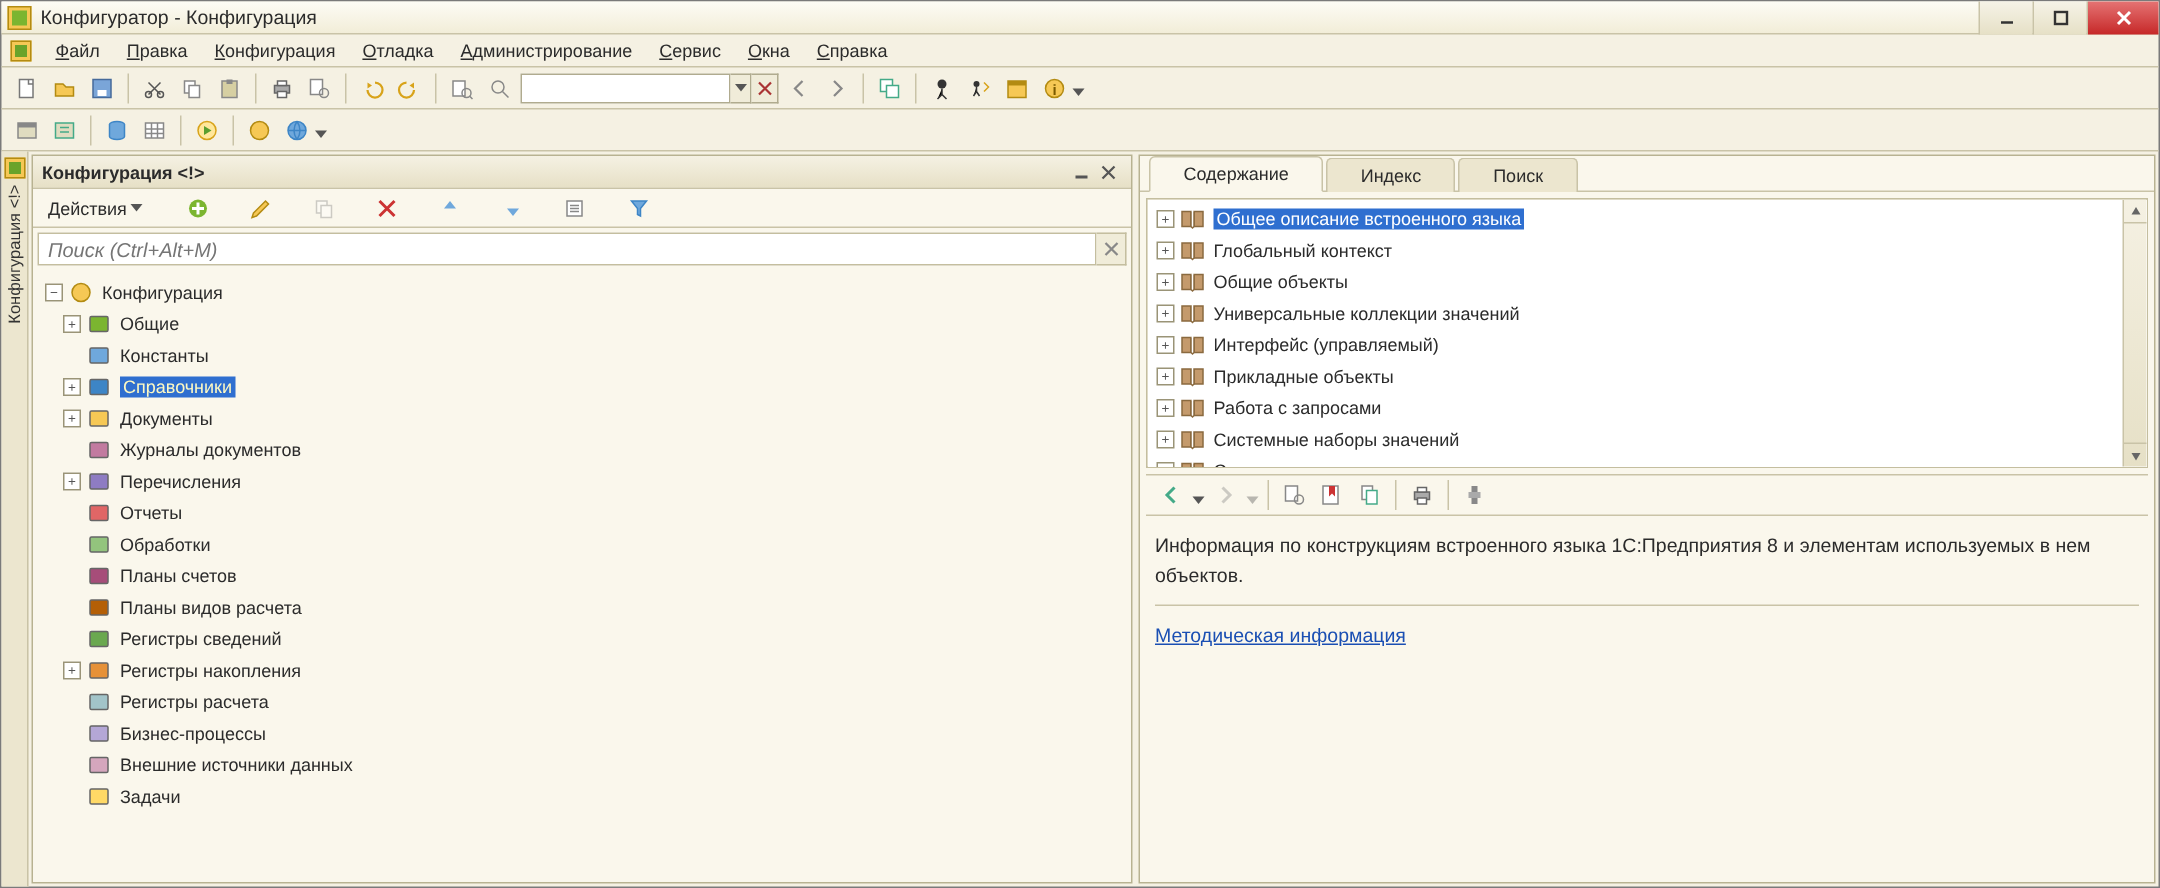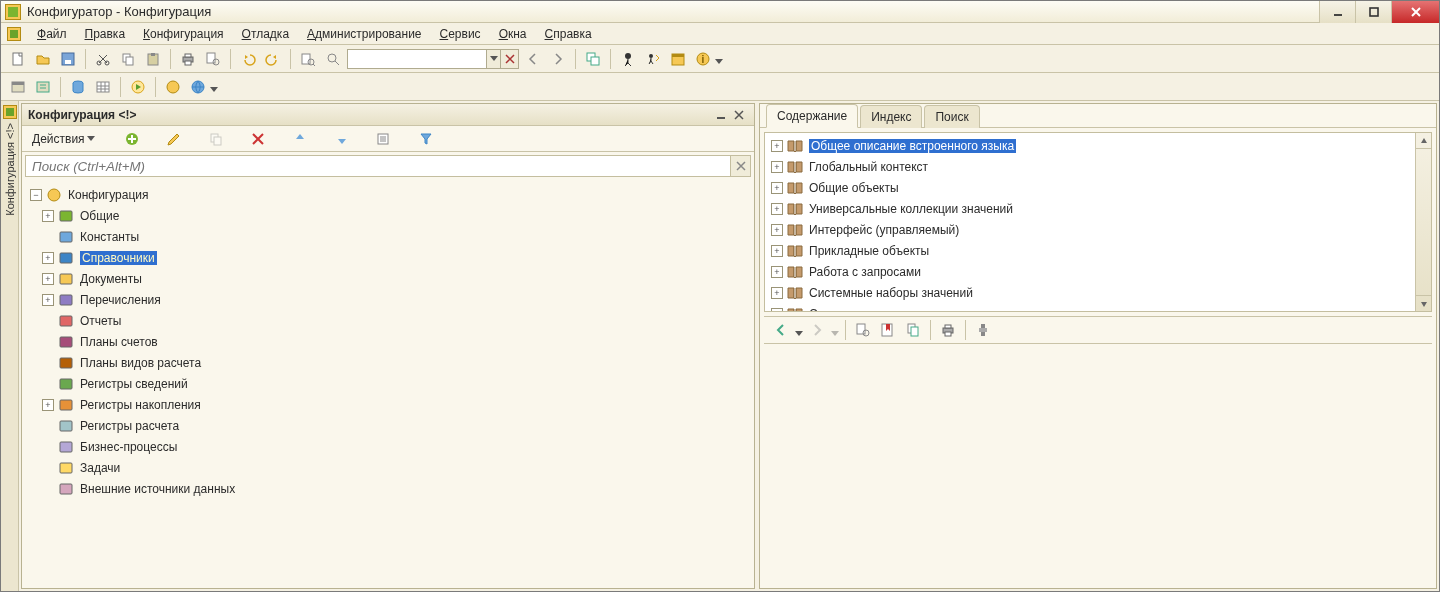--- a/index.html
+++ b/index.html
@@ -78,21 +78,21 @@
   .tree-node { display:flex; align-items:center; height:21px; padding-left:6px; cursor:pointer; }
   .tree-node.level1 { padding-left:18px; }
   .exp { width:12px;height:12px;border:1px solid #9a9477;background:#fff;margin-right:4px;display:inline-flex;align-items:center;justify-content:center; font-size:9px;color:#555;visibility:hidden;}
   .exp.show{visibility:visible;}
   .nicon { width:16px;height:16px;margin-right:6px;display:inline-flex;align-items:center;justify-content:center;}
   .node-label { white-space:nowrap; }
   .selected .node-label { background:#2f6fd0; color:#fef9c3; padding:0 2px; }
 
   
   .tabs { height:24px; display:flex; align-items:flex-end; padding:0 6px; border-bottom:1px solid #c9c3a7; gap:0; }
-  .tab { padding:4px 10px; border:1px solid #c9c3a7; border-bottom:none; background:#ece6cf; border-radius:4px 4px 0 0; margin-right:2px; cursor:pointer; position:relative; top:1px;}
+  .tab { padding:4px 22px; border:1px solid #c9c3a7; border-bottom:none; background:#ece6cf; border-radius:4px 4px 0 0; margin-right:2px; cursor:pointer; position:relative; top:1px;}
   .tab.active { background:#faf7ec; border-bottom:1px solid #faf7ec; font-weight:normal; }
 
   .help-tree { height:180px; overflow:auto; border:1px solid #c4be9f; margin:4px; background:#fff; padding:2px; position:relative;}
   .help-row { display:flex; align-items:center; height:21px; padding-left:4px; cursor:pointer;}
   .help-exp{ width:12px;height:12px;border:1px solid #9a9477;background:#fff;margin-right:4px;display:inline-flex;align-items:center;justify-content:center;font-size:9px;color:#555;}
   .book-icon{width:16px;height:14px;margin-right:6px;}
   .help-row.sel .hlabel { background:#2f6fd0;color:#fff;padding:0 2px;}
   .vscroll { position:absolute;right:0;top:0;bottom:0;width:16px;background:linear-gradient(#f5f1e3,#e6e0c6);border-left:1px solid #c9c3a7;}
   .vscroll .arrow{height:16px;display:flex;align-items:center;justify-content:center;border-bottom:1px solid #c9c3a7;}
   .vscroll .arrow.bot{position:absolute;bottom:0;left:0;right:0;border-top:1px solid #c9c3a7;border-bottom:none;}
@@ -448,20 +448,29 @@
               <div class="tree-node level1">
                 <span class="exp show">+</span>
                 <span class="nicon">
                   <svg viewBox="0 0 16 16">
                     <rect x="2" y="3" width="12" height="10" rx="1" fill="#f6c855" stroke="#666"></rect>
                   </svg>
                 </span>
                 <span class="node-label">Документы</span>
               </div>
               <div class="tree-node level1">
+                <span class="exp">+</span>
+                <span class="nicon">
+                  <svg viewBox="0 0 16 16">
+                    <rect x="2" y="3" width="12" height="10" rx="1" fill="#c27ba0" stroke="#666"></rect>
+                  </svg>
+                </span>
+                <span class="node-label">Журналы документов</span>
+              </div>
+              <div class="tree-node level1">
                 <span class="exp show">+</span>
                 <span class="nicon">
                   <svg viewBox="0 0 16 16">
                     <rect x="2" y="3" width="12" height="10" rx="1" fill="#8e7cc3" stroke="#666"></rect>
                   </svg>
                 </span>
                 <span class="node-label">Перечисления</span>
               </div>
               <div class="tree-node level1">
                 <span class="exp">+</span>
@@ -469,20 +478,29 @@
                   <svg viewBox="0 0 16 16">
                     <rect x="2" y="3" width="12" height="10" rx="1" fill="#e06666" stroke="#666"></rect>
                   </svg>
                 </span>
                 <span class="node-label">Отчеты</span>
               </div>
               <div class="tree-node level1">
                 <span class="exp">+</span>
                 <span class="nicon">
                   <svg viewBox="0 0 16 16">
+                    <rect x="2" y="3" width="12" height="10" rx="1" fill="#93c47d" stroke="#666"></rect>
+                  </svg>
+                </span>
+                <span class="node-label">Обработки</span>
+              </div>
+              <div class="tree-node level1">
+                <span class="exp">+</span>
+                <span class="nicon">
+                  <svg viewBox="0 0 16 16">
                     <rect x="2" y="3" width="12" height="10" rx="1" fill="#a64d79" stroke="#666"></rect>
                   </svg>
                 </span>
                 <span class="node-label">Планы счетов</span>
               </div>
               <div class="tree-node level1">
                 <span class="exp">+</span>
                 <span class="nicon">
                   <svg viewBox="0 0 16 16">
                     <rect x="2" y="3" width="12" height="10" rx="1" fill="#b45f06" stroke="#666"></rect>
@@ -523,33 +541,33 @@
                   <svg viewBox="0 0 16 16">
                     <rect x="2" y="3" width="12" height="10" rx="1" fill="#b4a7d6" stroke="#666"></rect>
                   </svg>
                 </span>
                 <span class="node-label">Бизнес-процессы</span>
               </div>
               <div class="tree-node level1">
                 <span class="exp">+</span>
                 <span class="nicon">
                   <svg viewBox="0 0 16 16">
+                    <rect x="2" y="3" width="12" height="10" rx="1" fill="#d5a6bd" stroke="#666"></rect>
+                  </svg>
+                </span>
+                <span class="node-label">Внешние источники данных</span>
+              </div>
+              <div class="tree-node level1">
+                <span class="exp">+</span>
+                <span class="nicon">
+                  <svg viewBox="0 0 16 16">
                     <rect x="2" y="3" width="12" height="10" rx="1" fill="#ffd966" stroke="#666"></rect>
                   </svg>
                 </span>
                 <span class="node-label">Задачи</span>
-              </div>
-              <div class="tree-node level1">
-                <span class="exp">+</span>
-                <span class="nicon">
-                  <svg viewBox="0 0 16 16">
-                    <rect x="2" y="3" width="12" height="10" rx="1" fill="#d5a6bd" stroke="#666"></rect>
-                  </svg>
-                </span>
-                <span class="node-label">Внешние источники данных</span>
               </div>
             </div>
         </div>
       </div>
 
       <div class="pane right-pane">
 
         <div class="tabs">
           <div class="tab active">Содержание</div>
           <div class="tab">Индекс</div>
@@ -687,16 +705,21 @@
             </span>
           <div class="sep"></div>
           <span class="tbtn">
               <svg viewBox="0 0 16 16">
                 <rect x="6" y="2" width="4" height="12" fill="#888"></rect>
                 <rect x="4" y="6" width="8" height="4" fill="#aaa"></rect>
               </svg>
             </span>
         </div>
 
+        <div class="help-body">
+          <div>Информация по конструкциям встроенного языка 1С:Предприятия 8 и элементам используемых в нем объектов.</div>
+          <hr>
+          <a href="#">Методическая информация</a>
+        </div>
       </div>
     </div>
   </div>
 </div>
 
 </body></html>

